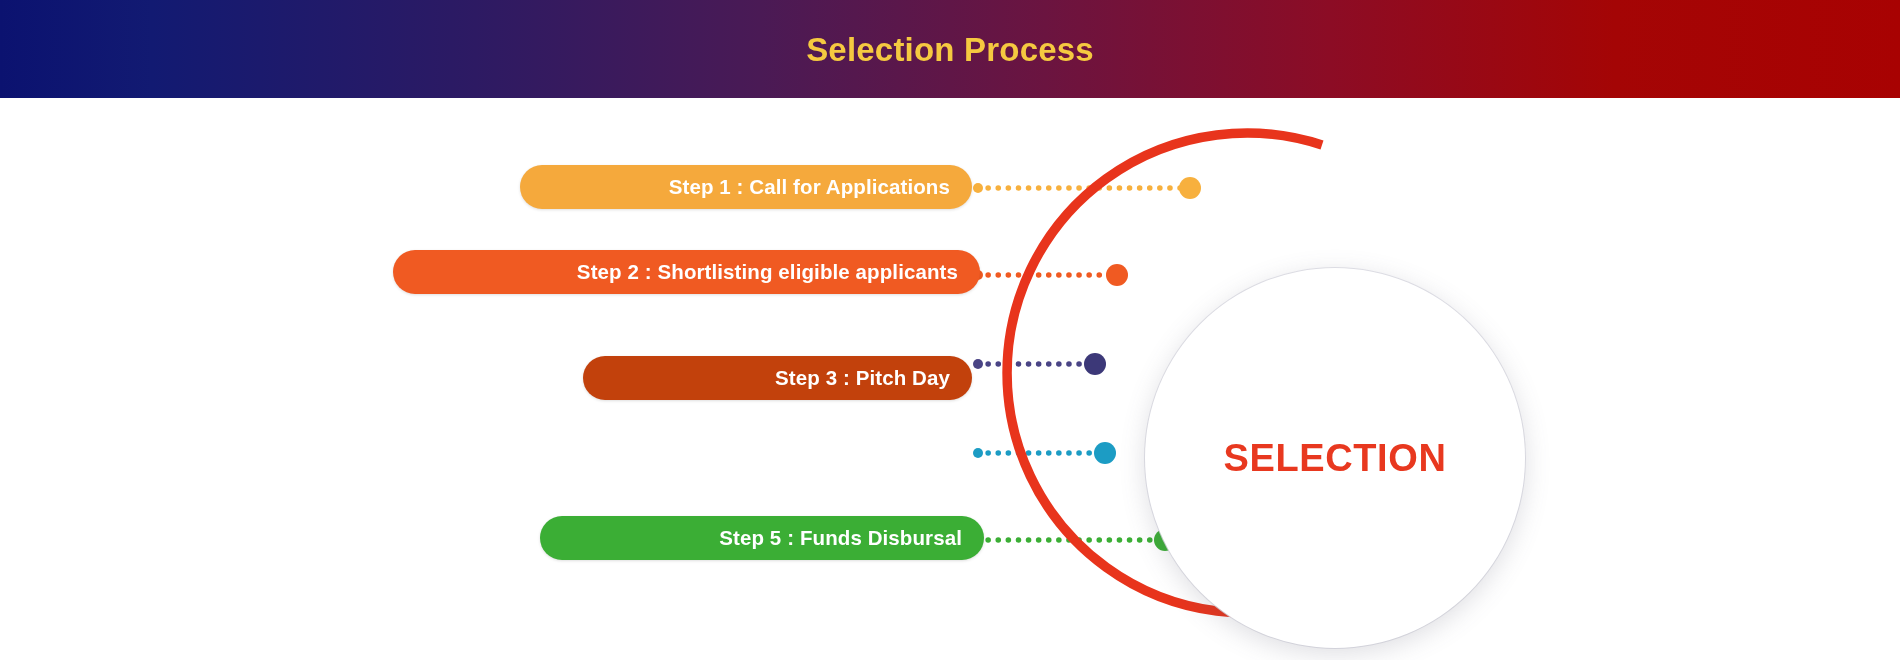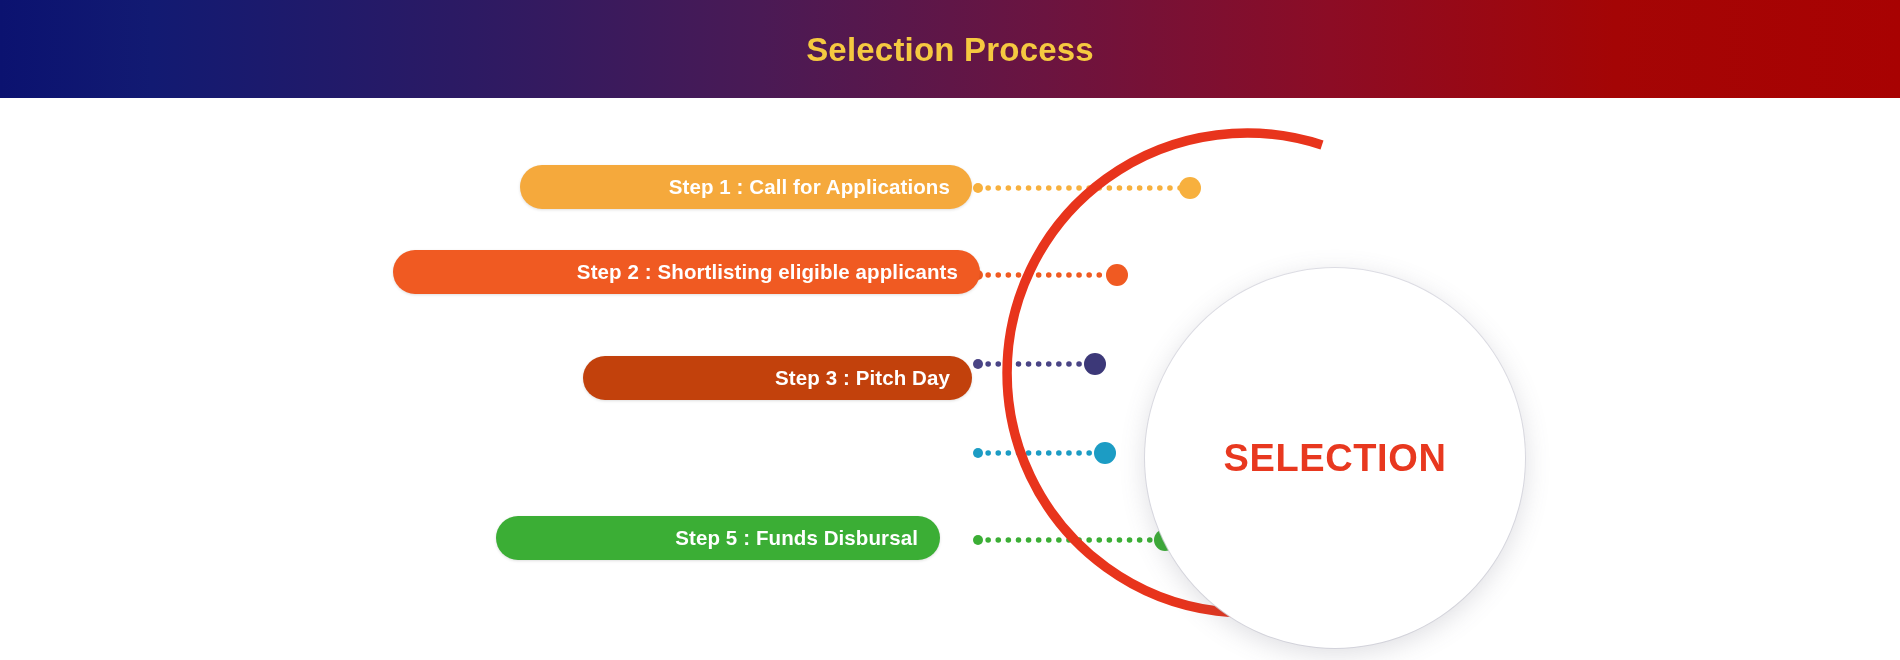--- a/index.html
+++ b/index.html
@@ -60,21 +60,21 @@
     white-space:nowrap;
     letter-spacing:0.1px;
     box-shadow:0 1px 3px rgba(0,0,0,0.13);
   }
   .pill-label { line-height:1; display:block; }
 
   #pill-step-1 { left:520px; top:67px;  width:452px; background:#f5a93c; }
   #pill-step-2 { left:393px; top:152px; width:587px; background:#f05a22; }
   #pill-step-3 { left:583px; top:258px; width:389px; background:#c2410c; }
   #pill-step-4 { left:620px; top:331px; width:352px; background:#1c9cc4; }
-  #pill-step-5 { left:496px; top:418px; width:444px; background:#3bae35; }
+  #pill-step-5 { left:540px; top:418px; width:444px; background:#3bae35; }
 
   
   #center-circle {
     position:absolute;
     left:1145px; top:170px;
     width:380px; height:380px;
     border-radius:50%;
     background:#ffffff;
     box-shadow:0 6px 26px rgba(90,90,110,0.20), 0 0 0 1px rgba(225,225,232,0.85);
     display:flex;

